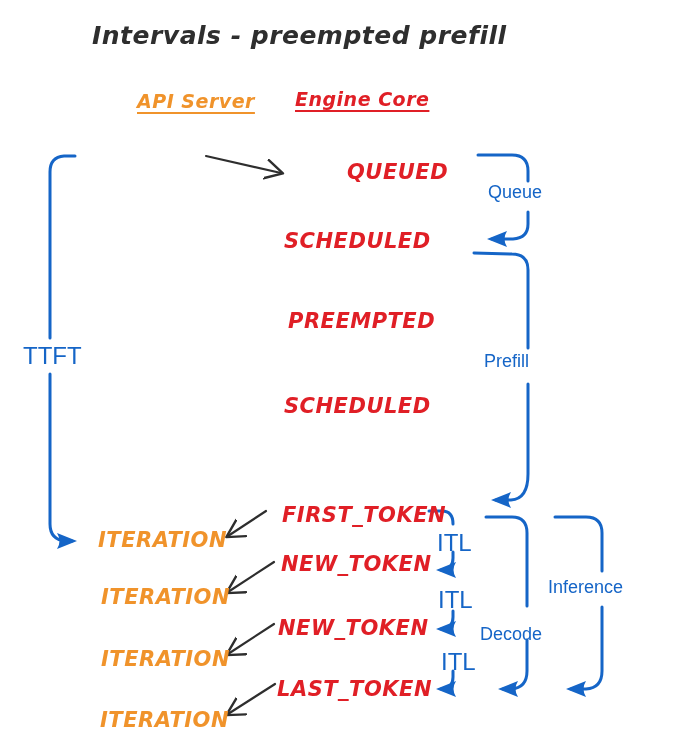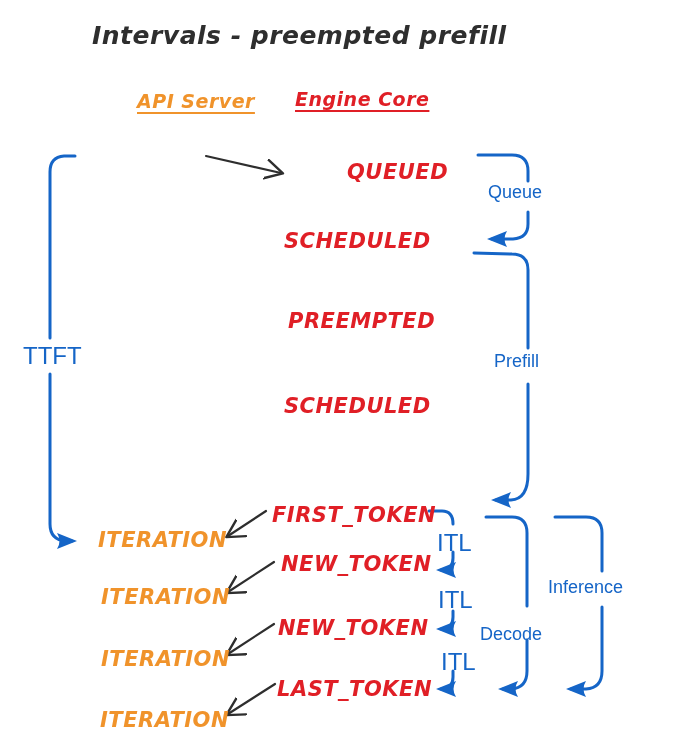--- a/index.html
+++ b/index.html
@@ -85,27 +85,27 @@
 
   <div class="label hand ev api" style="left:98px;  top:529px;">ITERATION</div>
   <div class="label hand ev api" style="left:101px; top:586px;">ITERATION</div>
   <div class="label hand ev api" style="left:101px; top:648px;">ITERATION</div>
   <div class="label hand ev api" style="left:100px; top:709px;">ITERATION</div>
 
   <div class="label hand ev engine" style="left:300px; top:161px;margin-left:47px;">QUEUED</div>
   <div class="label hand ev engine" style="left:284px; top:230px;">SCHEDULED</div>
   <div class="label hand ev engine" style="left:288px; top:310px;">PREEMPTED</div>
   <div class="label hand ev engine" style="left:284px; top:395px;">SCHEDULED</div>
-  <div class="label hand ev engine" style="left:272px; top:504px;">FIRST_TOKEN</div>
+  <div class="label hand ev engine" style="left:282px; top:504px;">FIRST_TOKEN</div>
   <div class="label hand ev engine" style="left:281px; top:553px;">NEW_TOKEN</div>
   <div class="label hand ev engine" style="left:278px; top:617px;">NEW_TOKEN</div>
   <div class="label hand ev engine" style="left:277px; top:678px;">LAST_TOKEN</div>
 
   <div class="label blue-lab sz24" style="left:23px; top:343px;">TTFT</div>
   <div class="label blue-lab sz26" style="left:488px; top:183px;">Queue</div>
-  <div class="label blue-lab sz26" style="left:494px; top:352px;">Prefill</div>
+  <div class="label blue-lab sz26" style="left:484px; top:352px;">Prefill</div>
   <div class="label blue-lab sz24" style="left:437px; top:530px;">ITL</div>
   <div class="label blue-lab sz24" style="left:438px; top:587px;">ITL</div>
   <div class="label blue-lab sz24" style="left:441px; top:649px;">ITL</div>
   <div class="label blue-lab sz26" style="left:480px; top:610px;margin-top:15px;">Decode</div>
   <div class="label blue-lab sz26" style="left:548px; top:578px;">Inference</div>
 
 </div>
 
 </body></html>

